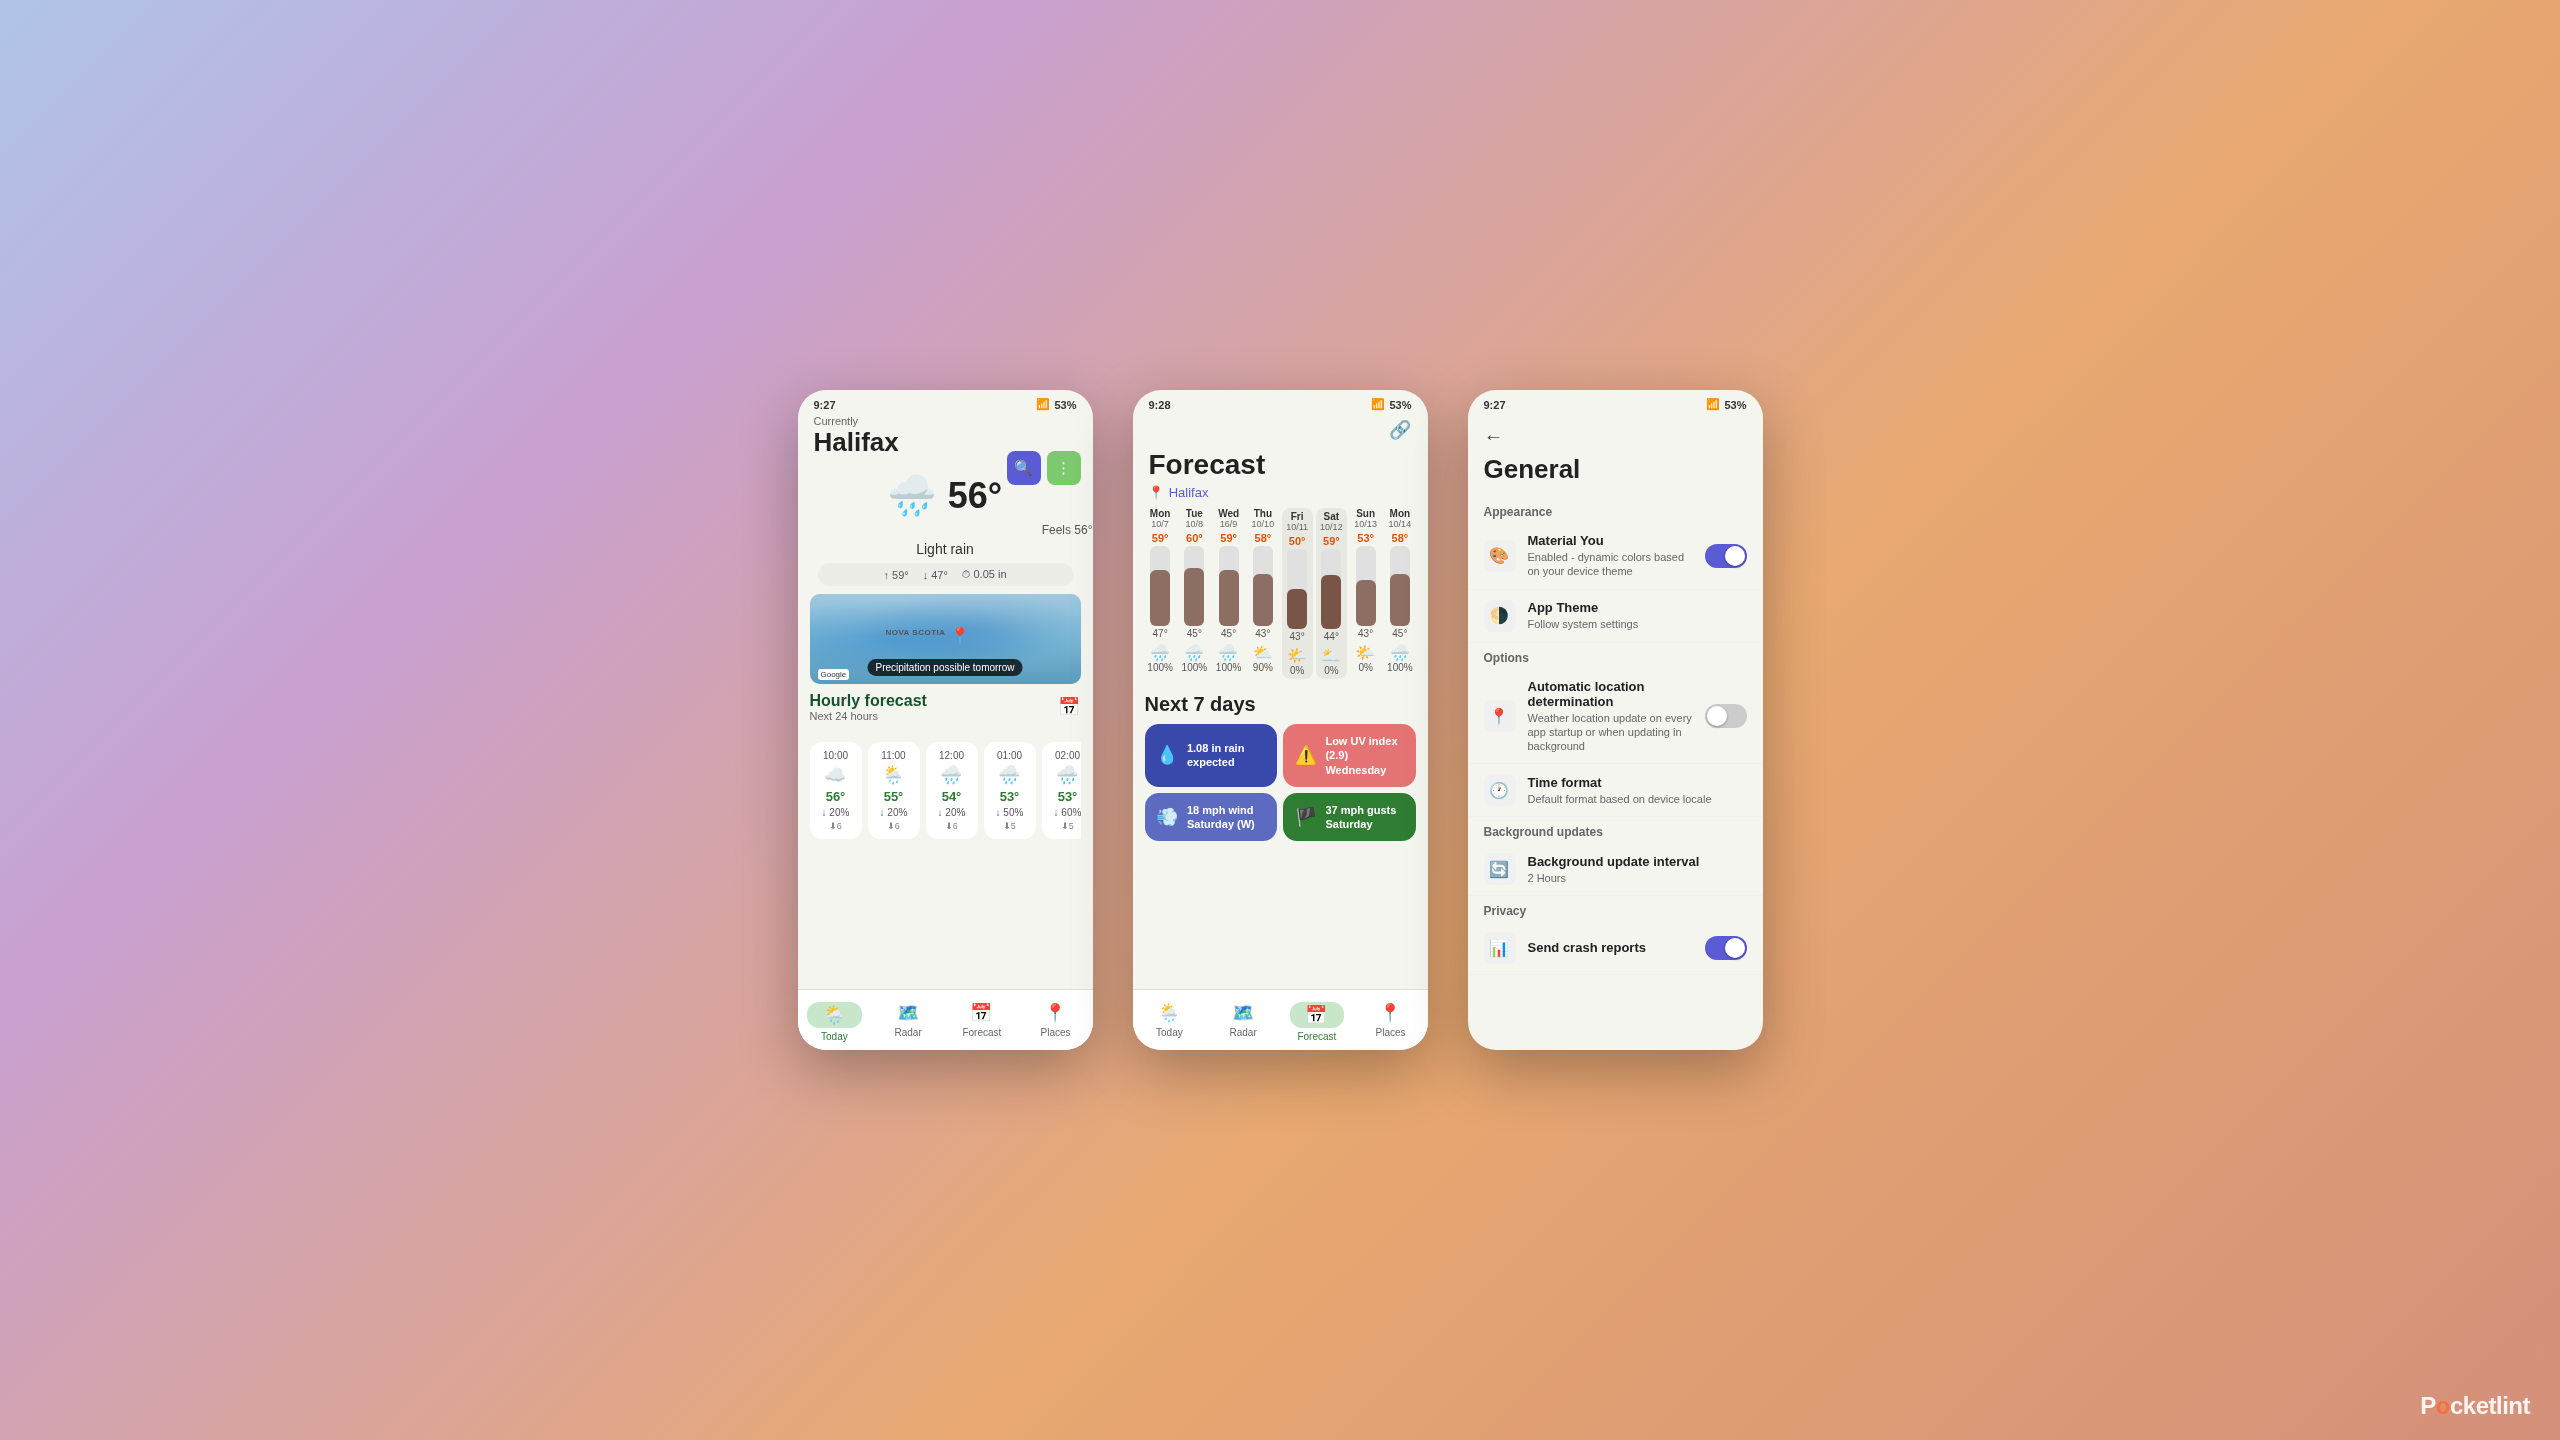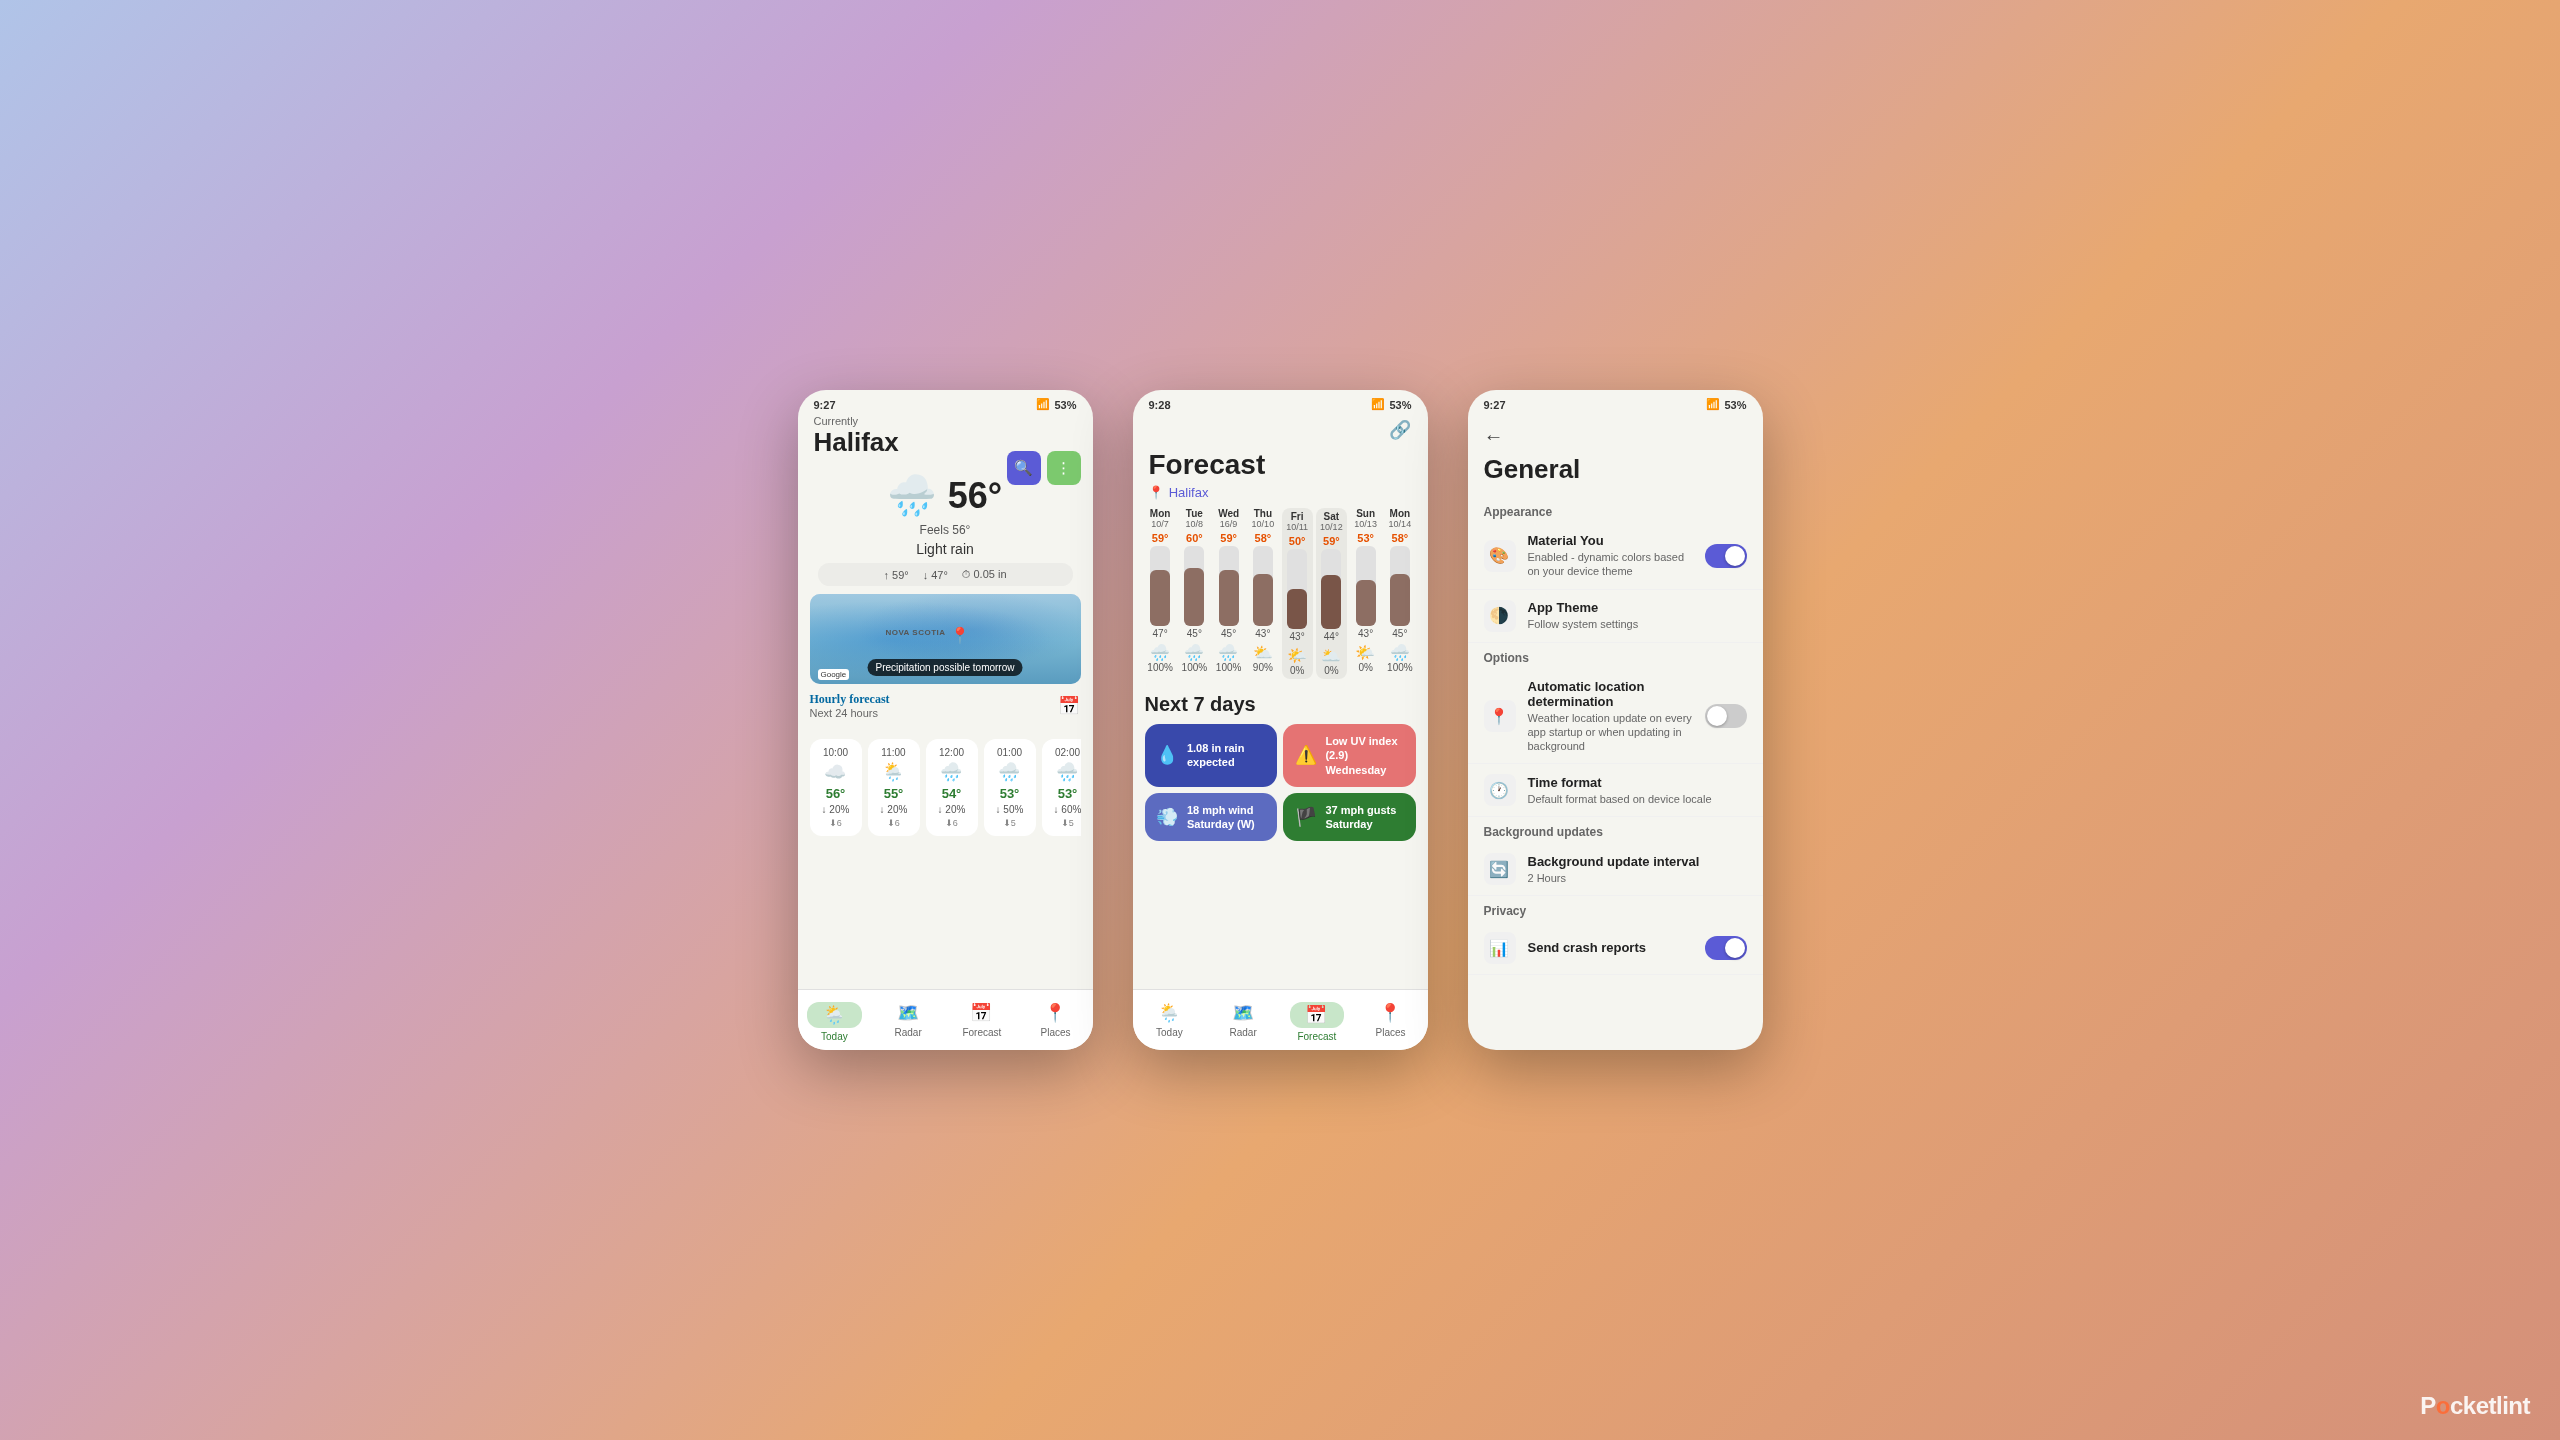--- a/index.html
+++ b/index.html
@@ -120,21 +120,21 @@
       font-size: 40px;
     }
 
     .temp-main {
       font-size: 36px;
       font-weight: 700;
       color: #222;
     }
 
     .feels-like {
-      text-align: center;
+      text-align: right;
       font-size: 12px;
       color: #555;
       margin-bottom: 4px;
     }
 
     .weather-desc {
       text-align: center;
       font-size: 14px;
       color: #333;
       font-weight: 500;
@@ -201,24 +201,23 @@
     }
 
     .section-header {
       display: flex;
       justify-content: space-between;
       align-items: center;
       margin-bottom: 6px;
     }
 
     .section-title {
-      font-size: 12px;
+      font-size: 16px;
       font-weight: 700;
-      color: #0369a1;
-      font-family: Liberation Serif, serif;
+      color: #14532d;
     }
 
     .section-subtitle {
       font-size: 11px;
       color: #666;
     }
 
     .hourly-list {
       display: flex;
       gap: 6px;

